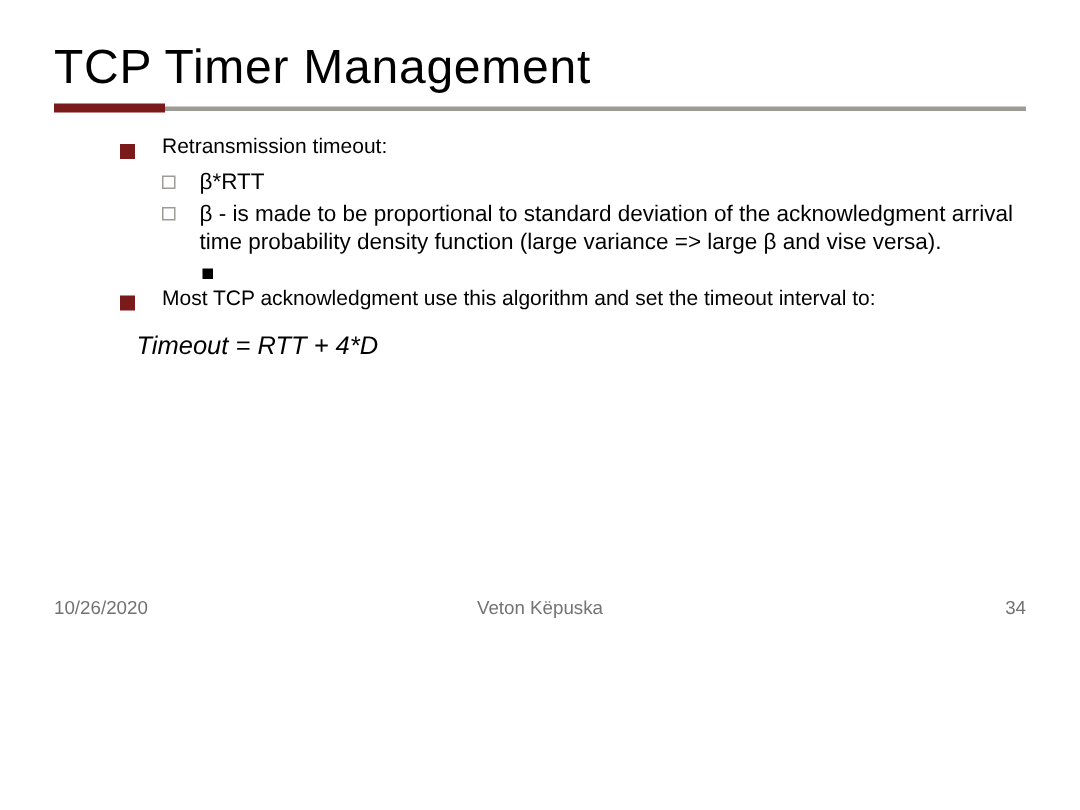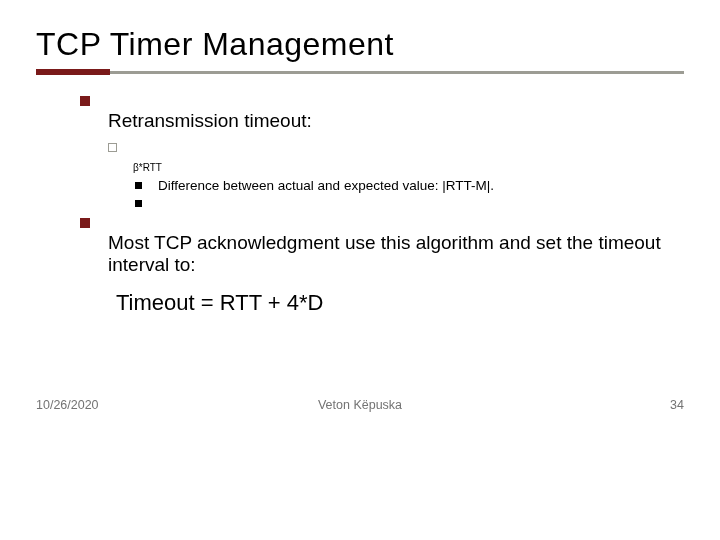--- a/index.html
+++ b/index.html
@@ -5,31 +5,31 @@
   * { box-sizing: border-box; margin: 0; padding: 0; }
   html, body { width: 720px; height: 540px; font-family: Verdana, Geneva, sans-serif; background: #fff; color: #000; }
   .slide { width: 720px; height: 428px; position: relative; padding: 26px 36px 14px 36px; }
   .title { font-size: 32px; font-weight: 400; letter-spacing: 0.5px; font-family: Verdana, sans-serif; }
   .rule { position: relative; height: 6px; margin-top: 6px; margin-bottom: 14px; }
   .rule .bar-red { position: absolute; left: 0; top: 0; height: 6px; width: 74px; background: #7a1a1a; }
   .rule .bar-gray { position: absolute; left: 74px; right: 0; top: 2px; height: 3px; background: #9c9c94; }
   .content { padding-left: 44px; }
   .lvl1 { display: flex; align-items: flex-start; margin-bottom: 6px; }
   .lvl1 .b { flex: 0 0 auto; width: 10px; height: 10px; background: #7a1a1a; margin-top: 7px; margin-right: 18px; }
-  .lvl1 .t { font-size: 19px; margin-top: 21px; }
+  .lvl1 .t { font-size: 14px; }
   .lvl2-group { padding-left: 28px; margin-bottom: 4px; }
   .lvl2 { display: flex; align-items: flex-start; margin-bottom: 2px; }
   .lvl2 .b { flex: 0 0 auto; width: 9px; height: 9px; border: 1.5px solid #9c9c94; margin-top: 5px; margin-right: 16px; background: #fff; }
-  .lvl2 .t { font-size: 10px; line-height: 1.28; margin-top: 24px; }
+  .lvl2 .t { font-size: 15px; line-height: 1.28; }
   .lvl3-group { padding-left: 27px; margin-top: 2px; }
   .lvl3 { display: flex; align-items: flex-start; margin-bottom: 1px; }
   .lvl3 .b { flex: 0 0 auto; width: 7px; height: 7px; background: #000; margin-top: 5px; margin-right: 16px; }
   .lvl3 .t { font-size: 13.5px; line-height: 1.3; }
   .formula { font-size: 15.5px; margin: 10px 0 14px 96px; }
-  .formula2 { font-size: 22px; margin: 14px 0 0 36px; }
+  .formula2 { font-size: 17px; margin: 14px 0 0 11px; font-style: italic; }
   .footer { position: absolute; left: 0; right: 0; bottom: 16px; display: flex; justify-content: space-between; padding: 0 36px; font-size: 12.5px; color: #737373; }
   .footer .center { position: absolute; left: 0; right: 0; text-align: center; }
   .em { font-style: italic; font-weight: bold; }
 </style>
 </head>
 <body>
 
 <div class="slide">
 
   <div class="title">TCP Timer Management</div>
@@ -43,26 +43,26 @@
     <div class="lvl1">
       <div class="b"></div>
       <div class="t">Retransmission timeout:</div>
     </div>
 
     <div class="lvl2-group">
       <div class="lvl2">
         <div class="b"></div>
         <div class="t">β*RTT</div>
       </div>
+      <div class="lvl2">
+        <div class="b"></div>
+        <div class="t">β - is made to be proportional to standard deviation of the acknowledgment arrival time probability density function (large variance =&gt; large β and vise versa).</div>
+      </div>
 
       <div class="lvl3-group">
-        <div class="lvl3">
-          <div class="b"></div>
-          <div class="t">Difference between actual and expected value: |RTT-M|.</div>
-        </div>
         <div class="lvl3">
           <div class="b"></div>
         </div>
       </div>
     </div>
 
 
     <div class="lvl1">
       <div class="b"></div>
       <div class="t">Most TCP acknowledgment use this algorithm and set the timeout interval to:</div>

